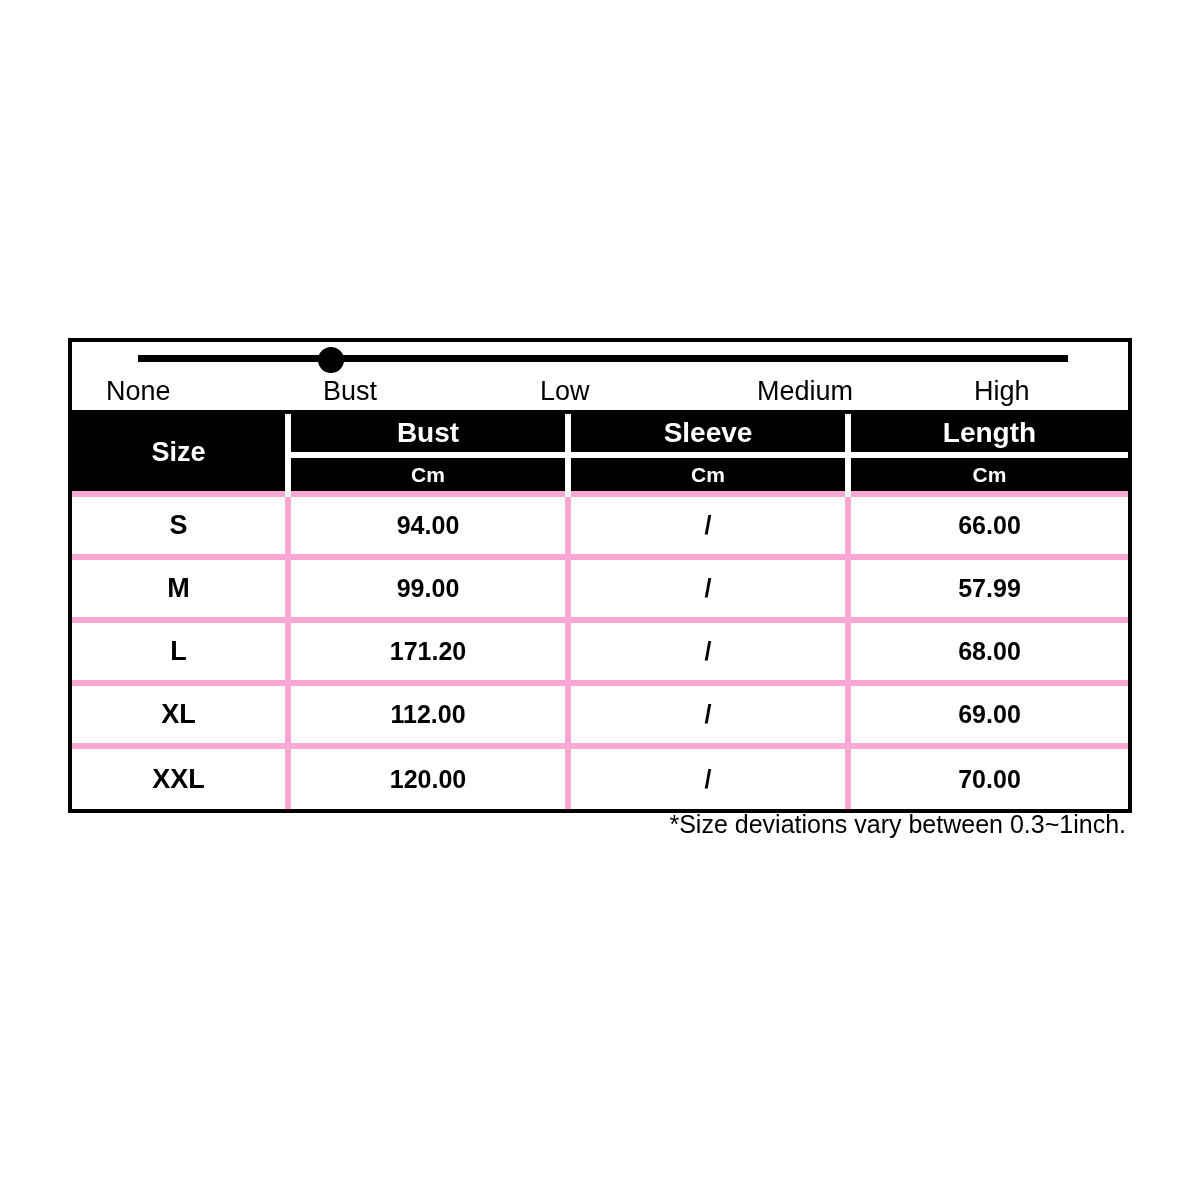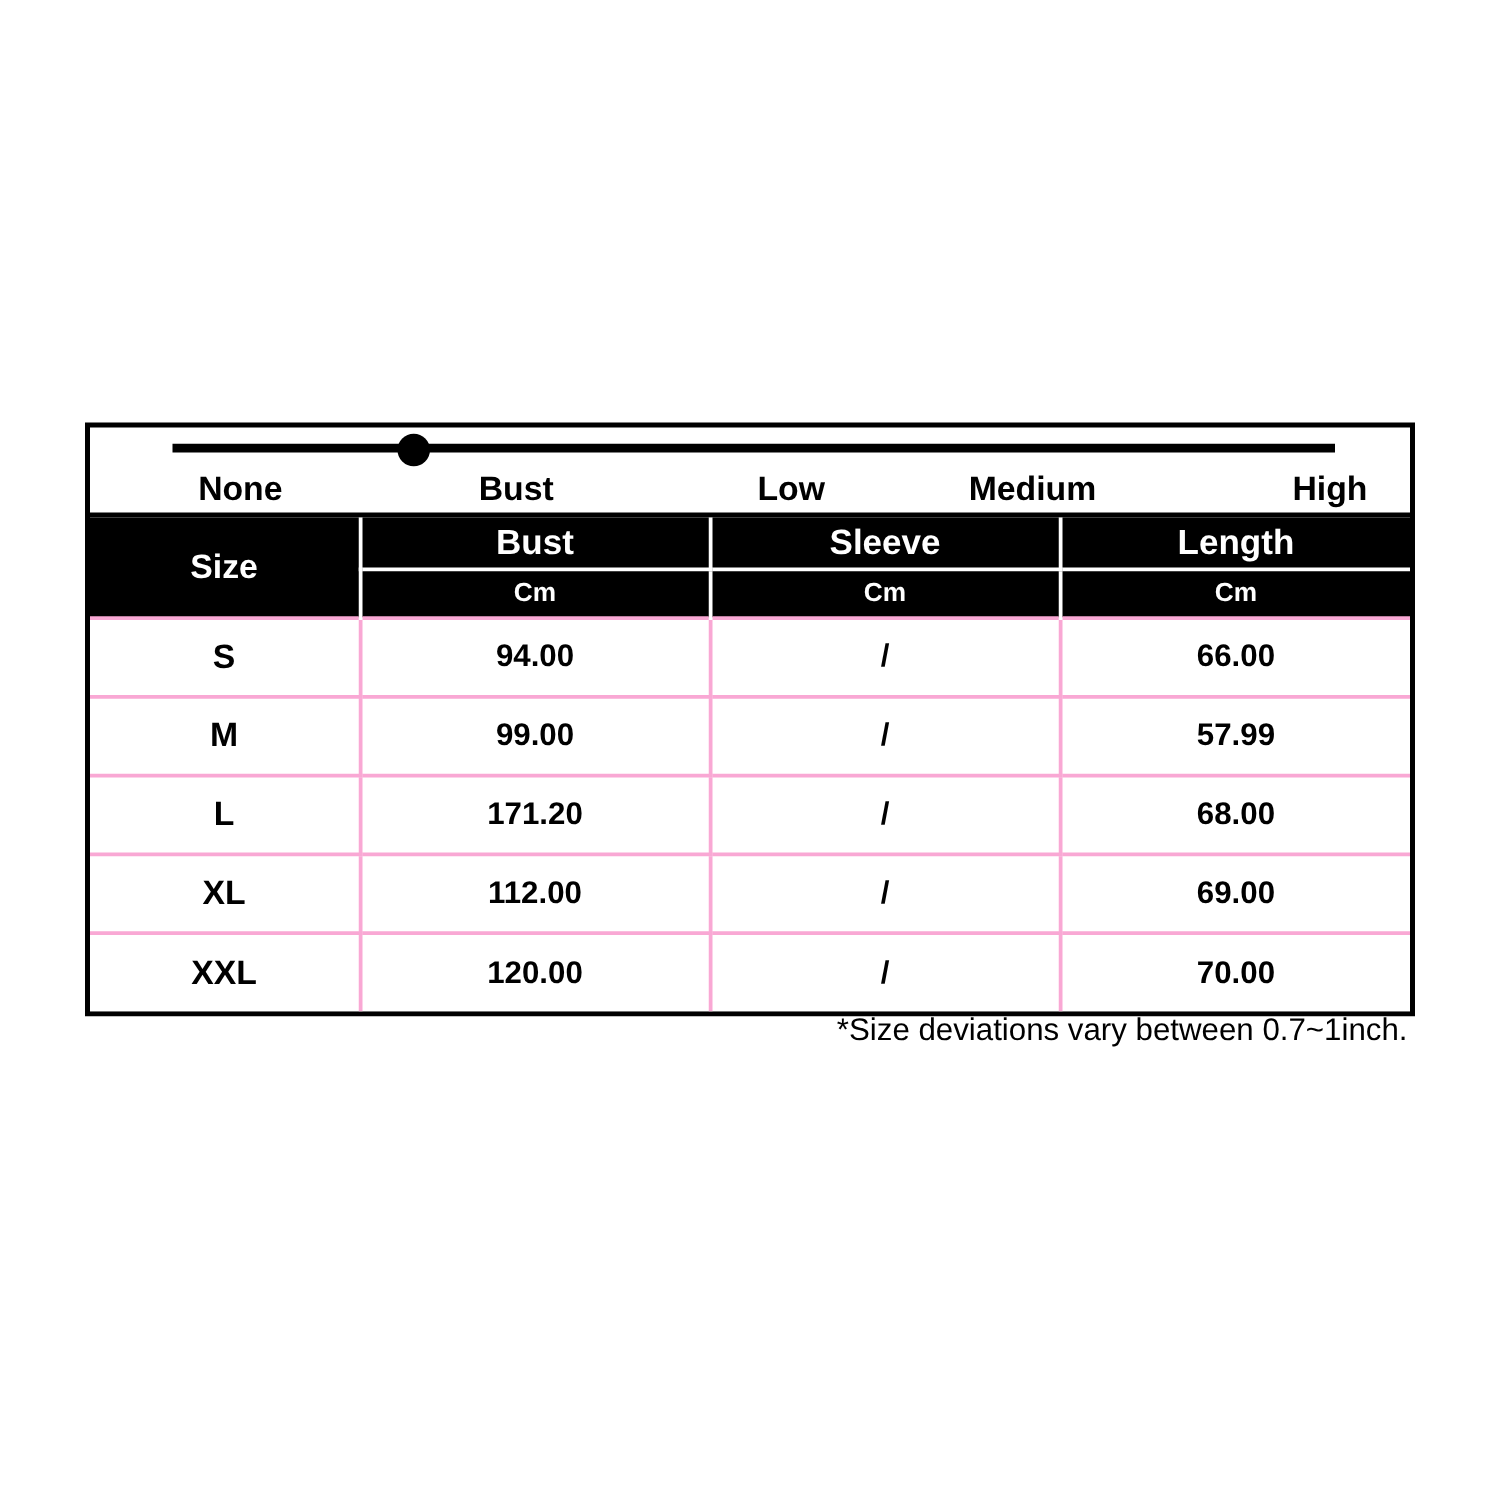--- a/index.html
+++ b/index.html
@@ -74,37 +74,37 @@
     left: 0;
     right: 0;
     bottom: 3px;
     display: flex;
     justify-content: space-between;
     padding: 0 34px 0 34px;
     box-sizing: border-box;
   }
   .scale-labels span {
     font-size: 27px;
-    font-weight: bold;
-    text-align: right;
+    font-weight: normal;
+    text-align: left;
     min-width: 120px;
   }
 
   
   table.measure {
     border-collapse: collapse;
     width: 100%;
     table-layout: fixed;
   }
   table.measure col.size-col { width: 216px; }
   table.measure col.data-col { width: auto; }
 
   table.measure th,
   table.measure td {
-    border: 3px solid #f9a8d4;
+    border: 6px solid #f9a8d4;
     text-align: center;
     box-sizing: border-box;
   }
   table.measure thead th {
     background: #000000;
     color: #ffffff;
     border-color: #ffffff;
   }
   th.size-head {
     font-size: 27px;
@@ -223,13 +223,13 @@
       <tr>
         <td class="size-cell">XXL</td>
         <td>120.00</td>
         <td>/</td>
         <td>70.00</td>
       </tr>
     </tbody>
   </table>
 </div>
 
-<div class="footnote">*Size deviations vary between 0.7~1inch.</div>
+<div class="footnote">*Size deviations vary between 0.3~1inch.</div>
 
 </body></html>

